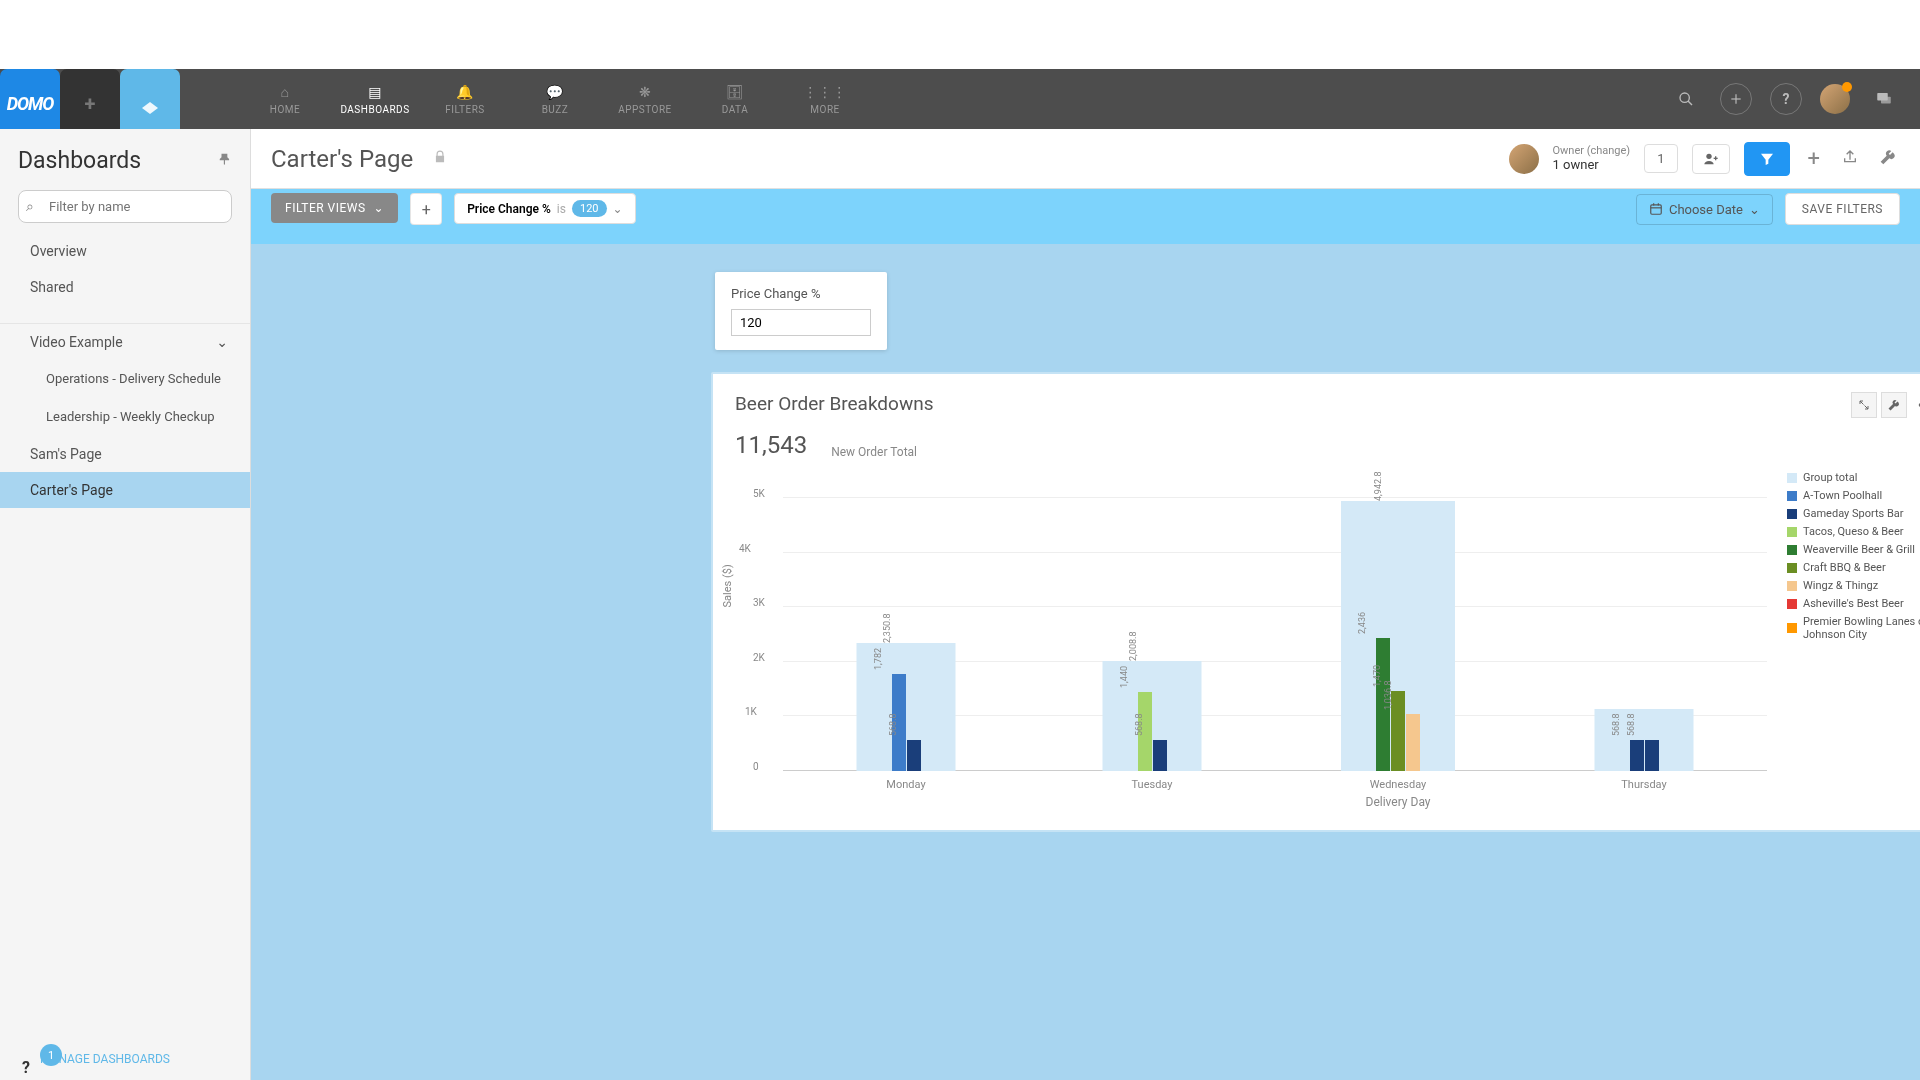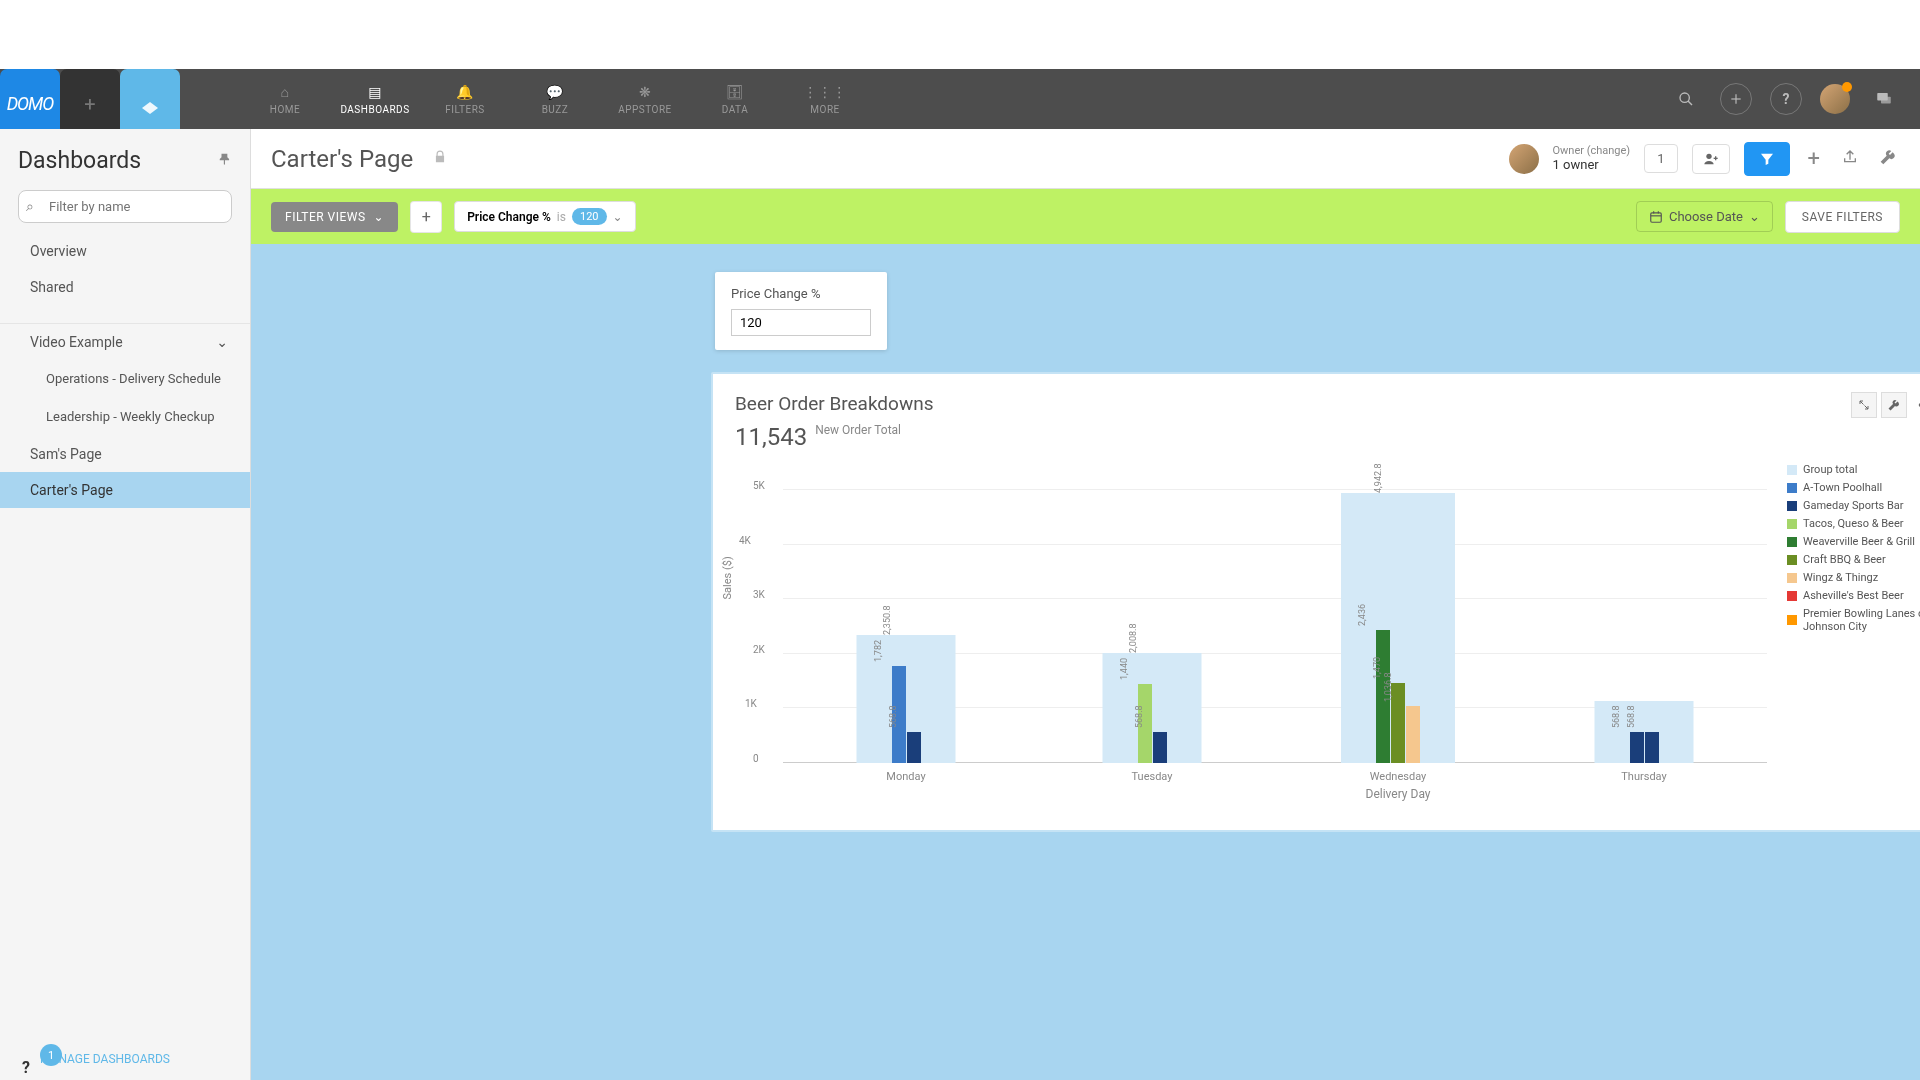--- a/index.html
+++ b/index.html
@@ -2,21 +2,21 @@
 <html><head>
 <meta charset="utf-8">
 <style>
 * { margin: 0; padding: 0; box-sizing: border-box; font-family: -apple-system, BlinkMacSystemFont, "Segoe UI", Roboto, sans-serif; }
 body { background: #fff; width: 1920px; height: 1080px; overflow: hidden; }
 .app { width: 1920px; height: 1011px; margin-top: 69px; display: flex; flex-direction: column; }
 
 
 .topnav { height: 60px; background: #4d4d4d; display: flex; align-items: center; color: #ccc; }
 .logo-block { display: flex; height: 60px; }
-.logo-cell { width: 60px; height: 69px; display: flex; align-items: center; justify-content: center; font-weight: 400; font-style: italic; font-size: 18px; border-radius: 7px; }
+.logo-cell { width: 60px; height: 69px; display: flex; align-items: center; justify-content: center; font-weight: 700; font-style: italic; font-size: 18px; border-radius: 7px; }
 .logo-domo { background: #1e88e5; color: #fff; letter-spacing: -1px; }
 .logo-plus { background: #333; color: #777; font-size: 20px; font-style: normal; }
 .logo-tile { background: #5fb8e8; color: #fff; font-size: 9px; padding-top: 8px; flex-direction: column; gap: 2px; }
 .nav-items { display: flex; height: 60px; margin-left: 60px; }
 .nav-item { width: 90px; display: flex; flex-direction: column; align-items: center; justify-content: center; font-size: 10px; letter-spacing: 0.5px; color: #999; gap: 4px; cursor: pointer; }
 .nav-item.active { color: #fff; }
 .nav-right { margin-left: auto; display: flex; align-items: center; gap: 18px; padding-right: 20px; }
 .nav-icon-btn { width: 32px; height: 32px; border-radius: 50%; display: flex; align-items: center; justify-content: center; color: #bbb; cursor: pointer; }
 .nav-icon-btn.circle { border: 1px solid #777; }
 .avatar-top { width: 30px; height: 30px; border-radius: 50%; background: linear-gradient(135deg,#d4a574,#8b6f47); position: relative; }
@@ -46,38 +46,38 @@
 .lock-icon { color: #bbb; }
 .head-right { margin-left: auto; display: flex; align-items: center; gap: 14px; }
 .owner-avatar { width: 30px; height: 30px; border-radius: 50%; background: linear-gradient(135deg,#d4a574,#8b6f47); }
 .owner-txt { font-size: 11px; line-height: 1.2; }
 .owner-txt .change { color: #888; }
 .owner-txt .count { color: #333; font-size: 13px; }
 .head-btn { border: 1px solid #ddd; border-radius: 4px; padding: 6px 10px; font-size: 13px; color: #666; cursor: pointer; background: #fff; display: flex; align-items: center; gap: 4px; }
 .head-btn.blue { background: #2196f3; border-color: #2196f3; color: #fff; padding: 8px 14px; }
 .head-icon { color: #888; cursor: pointer; padding: 4px; }
 
-.filter-bar { height: 55px; background: #bef264; display: flex; align-items: center; padding: 16px 20px; gap: 12px; }
+.filter-bar { height: 55px; background: #7dd3fc; display: flex; align-items: flex-start; padding: 4px 20px; gap: 12px; }
 .filter-views-btn { background: #888; color: #fff; border: none; border-radius: 4px; padding: 8px 14px; font-size: 12px; letter-spacing: 0.5px; display: flex; align-items: center; gap: 8px; cursor: pointer; }
 .sq-btn { width: 32px; height: 32px; border: 1px solid rgba(0,0,0,0.1); border-radius: 4px; background: #fff; display: flex; align-items: center; justify-content: center; cursor: pointer; color: #666; }
 .filter-chip { background: #fff; border: 1px solid #ddd; border-radius: 4px; padding: 6px 12px; display: flex; align-items: center; gap: 6px; font-size: 12px; }
 .filter-chip .pill { background: #5fb8e8; color: #fff; border-radius: 10px; padding: 2px 8px; font-size: 11px; }
 .filter-bar-right { margin-left: auto; display: flex; align-items: center; gap: 12px; }
 .date-btn { border: 1px solid rgba(0,0,0,0.15); border-radius: 4px; padding: 7px 12px; font-size: 13px; color: #555; background: transparent; display: flex; align-items: center; gap: 6px; cursor: pointer; }
 .save-filters-btn { background: #fff; border: 1px solid #ddd; border-radius: 4px; padding: 8px 16px; font-size: 12px; letter-spacing: 0.5px; color: #666; cursor: pointer; }
 
 .canvas { flex: 1; background: #a8d5f0; padding: 30px 40px; position: relative; }
 .control-card { position: absolute; left: 464px; top: 28px; background: #fff; border-radius: 2px; box-shadow: 0 1px 4px rgba(0,0,0,0.15); padding: 14px 16px; width: 172px; }
 .control-card label { font-size: 13px; color: #555; display: block; margin-bottom: 8px; }
 .control-card input { width: 100%; border: 1px solid #ccc; padding: 5px 8px; font-size: 13px; }
 
 .chart-card { position: absolute; left: 460px; top: 128px; width: 1250px; height: 460px; background: #fff; border: 2px solid #c5e3f5; border-radius: 2px; padding: 18px 22px; }
 .chart-head { display: flex; align-items: flex-start; }
 .chart-title { font-size: 19px; color: #555; font-weight: 400; }
-.chart-sub { display: flex; align-items: flex-start; gap: 8px; margin-top: 8px; }
+.chart-sub { display: flex; align-items: flex-end; gap: 24px; margin-top: 16px; }
 .chart-big { font-size: 24px; color: #555; }
 .chart-small { font-size: 12px; color: #888; }
 .chart-tools { margin-left: auto; display: flex; gap: 4px; }
 .chart-tool { width: 26px; height: 26px; border: 1px solid #ddd; background: #f5f5f5; display: flex; align-items: center; justify-content: center; cursor: pointer; color: #666; font-size: 12px; }
 
 .chart-body { display: flex; margin-top: 12px; height: 340px; }
 .plot-area { flex: 1; position: relative; }
 .legend { width: 170px; padding-left: 20px; font-size: 11px; color: #555; }
 .legend-item { display: flex; align-items: center; gap: 6px; margin-bottom: 5px; }
 .legend-sw { width: 10px; height: 10px; flex-shrink: 0; }

